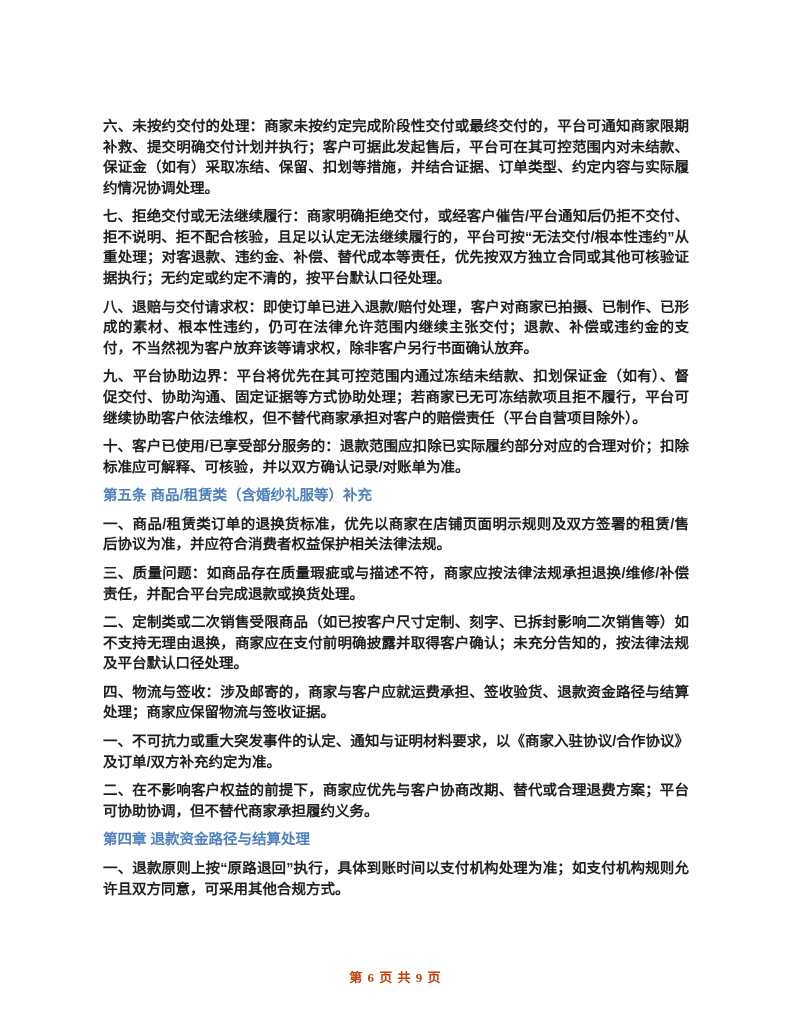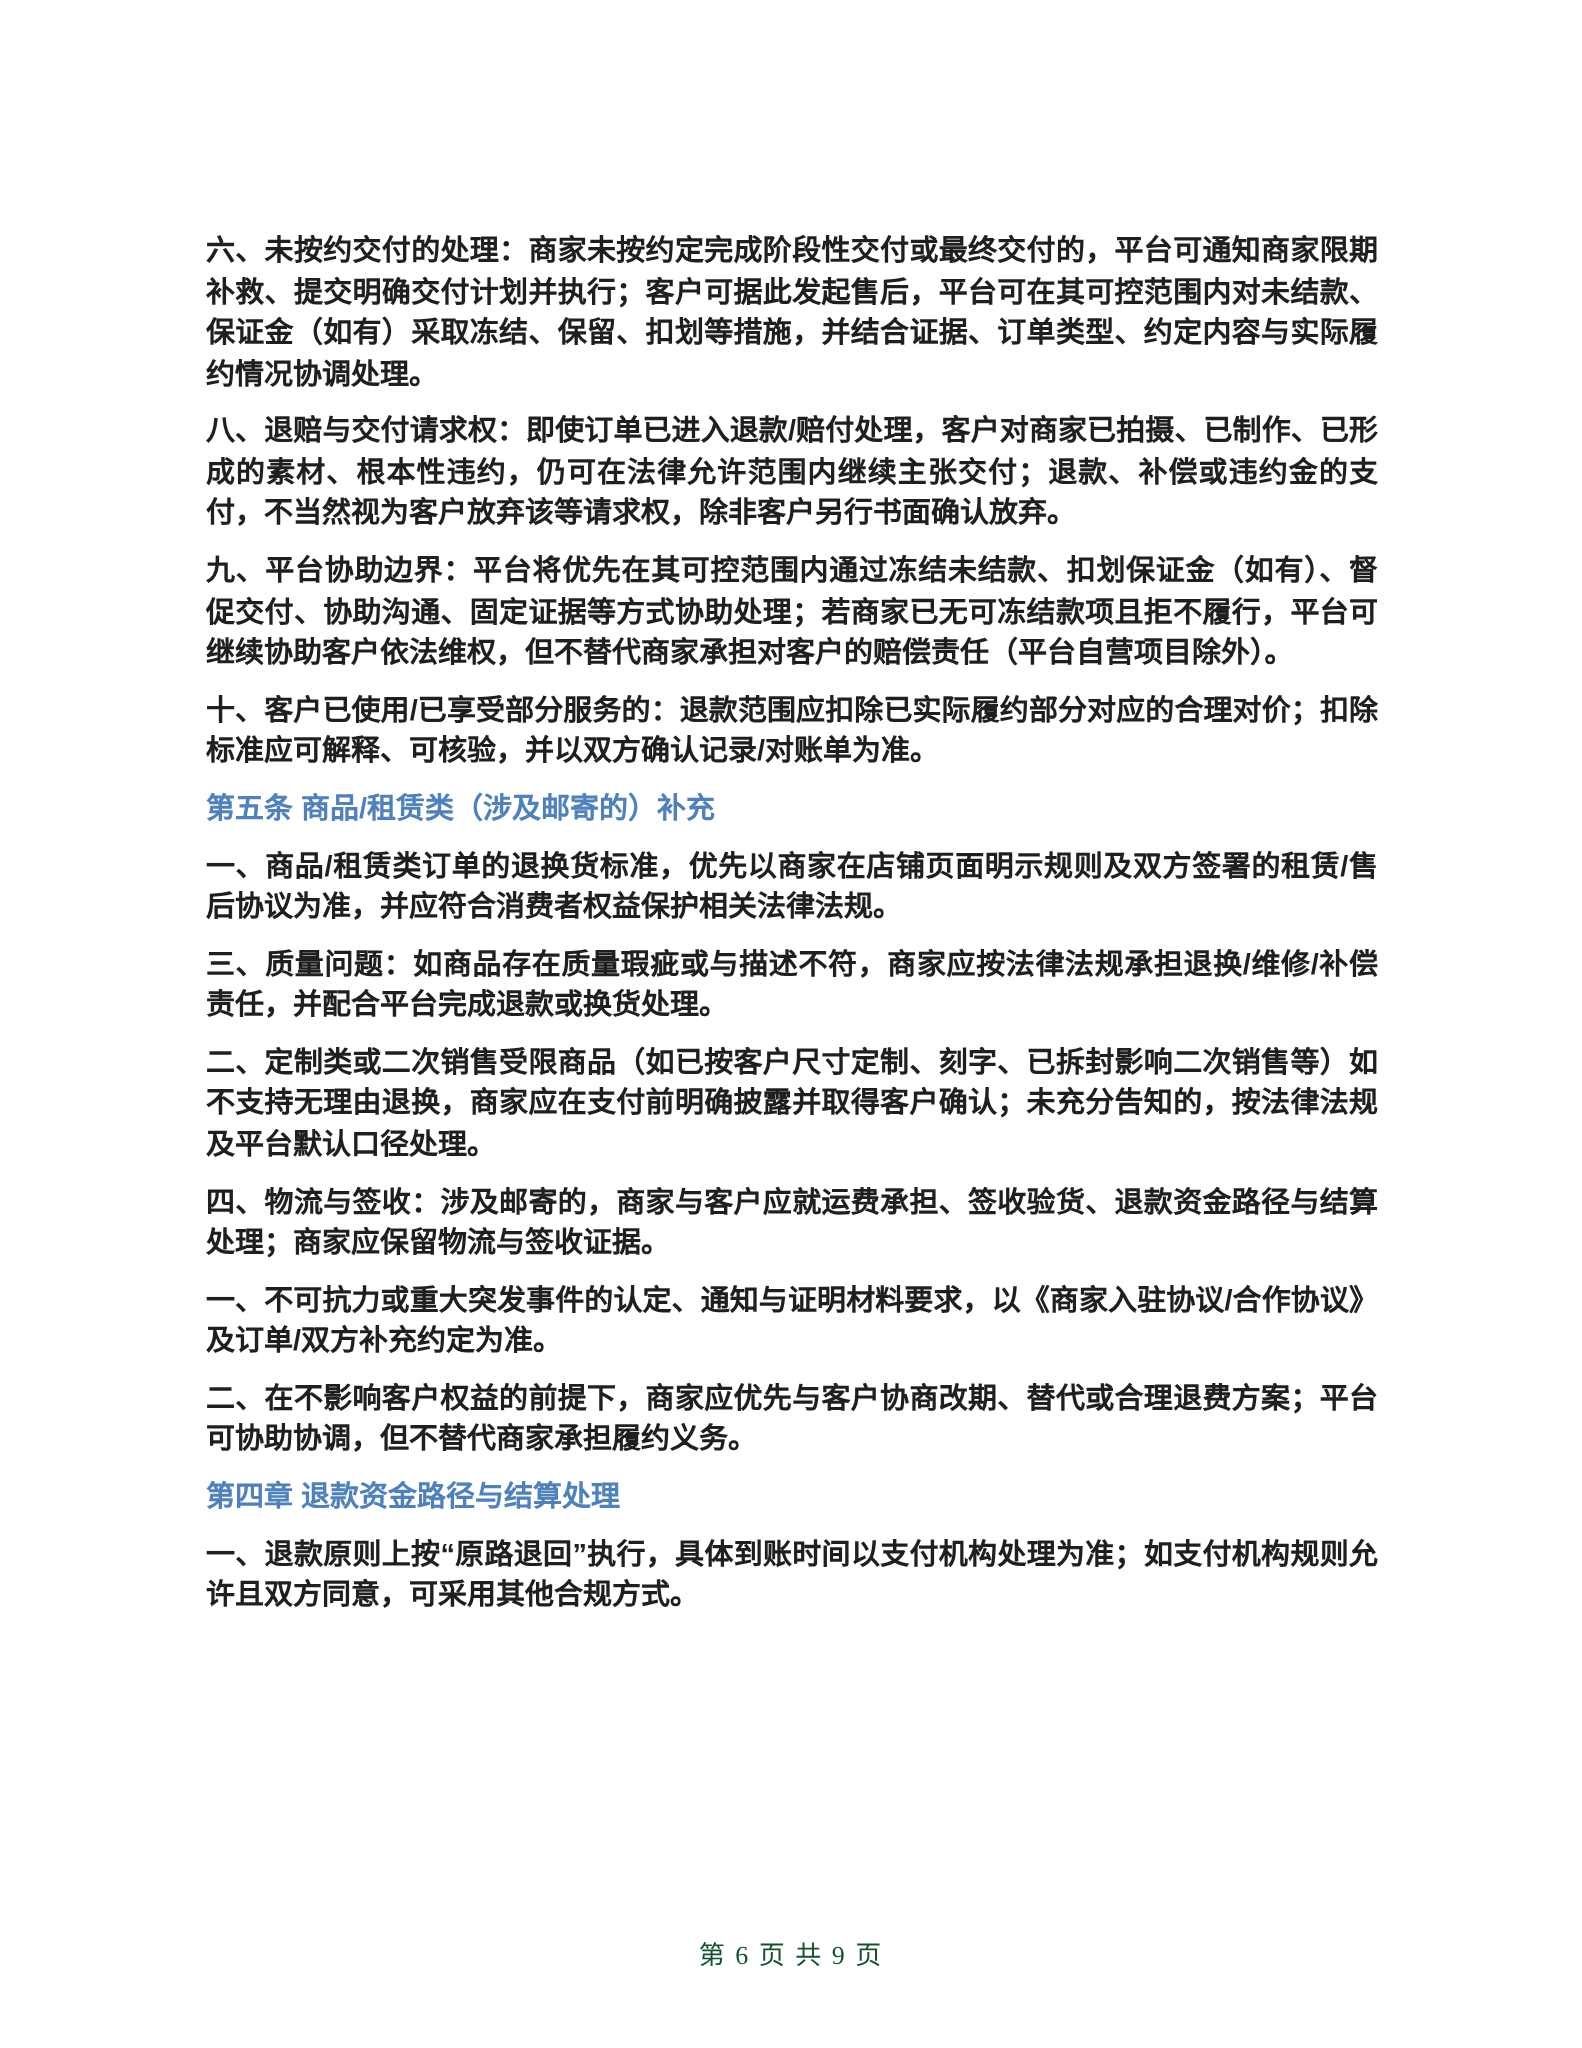--- a/index.html
+++ b/index.html
@@ -43,34 +43,36 @@
     text-align: left;
   }
   .page-footer {
     position: absolute;
     left: 0;
     right: 0;
     top: 940px;
     text-align: center;
     font-family: "Liberation Serif", serif;
     font-size: 13px;
-    color: #14532d;
+    color: #c2410c;
     letter-spacing: 1px;
+    font-weight: bold;
   }
 </style>
 </head>
 <body>
 
 <div class="page">
   <div class="doc-content">
       <p class="paragraph">六、未按约交付的处理：商家未按约定完成阶段性交付或最终交付的，平台可通知商家限期补救、提交明确交付计划并执行；客户可据此发起售后，平台可在其可控范围内对未结款、保证金（如有）采取冻结、保留、扣划等措施，并结合证据、订单类型、约定内容与实际履约情况协调处理。</p>
+      <p class="paragraph">七、拒绝交付或无法继续履行：商家明确拒绝交付，或经客户催告/平台通知后仍拒不交付、拒不说明、拒不配合核验，且足以认定无法继续履行的，平台可按“无法交付/根本性违约”从重处理；对客退款、违约金、补偿、替代成本等责任，优先按双方独立合同或其他可核验证据执行；无约定或约定不清的，按平台默认口径处理。</p>
       <p class="paragraph">八、退赔与交付请求权：即使订单已进入退款/赔付处理，客户对商家已拍摄、已制作、已形成的素材、根本性违约，仍可在法律允许范围内继续主张交付；退款、补偿或违约金的支付，不当然视为客户放弃该等请求权，除非客户另行书面确认放弃。</p>
       <p class="paragraph">九、平台协助边界：平台将优先在其可控范围内通过冻结未结款、扣划保证金（如有）、督促交付、协助沟通、固定证据等方式协助处理；若商家已无可冻结款项且拒不履行，平台可继续协助客户依法维权，但不替代商家承担对客户的赔偿责任（平台自营项目除外）。</p>
       <p class="paragraph">十、客户已使用/已享受部分服务的：退款范围应扣除已实际履约部分对应的合理对价；扣除标准应可解释、可核验，并以双方确认记录/对账单为准。</p>
-      <h2 class="section-heading">第五条 商品/租赁类（涉及邮寄的）补充</h2>
+      <h2 class="section-heading">第五条 商品/租赁类（含婚纱礼服等）补充</h2>
       <p class="paragraph">一、商品/租赁类订单的退换货标准，优先以商家在店铺页面明示规则及双方签署的租赁/售后协议为准，并应符合消费者权益保护相关法律法规。</p>
       <p class="paragraph">三、质量问题：如商品存在质量瑕疵或与描述不符，商家应按法律法规承担退换/维修/补偿责任，并配合平台完成退款或换货处理。</p>
       <p class="paragraph">二、定制类或二次销售受限商品（如已按客户尺寸定制、刻字、已拆封影响二次销售等）如不支持无理由退换，商家应在支付前明确披露并取得客户确认；未充分告知的，按法律法规及平台默认口径处理。</p>
       <p class="paragraph">四、物流与签收：涉及邮寄的，商家与客户应就运费承担、签收验货、退款资金路径与结算处理；商家应保留物流与签收证据。</p>
       <p class="paragraph">一、不可抗力或重大突发事件的认定、通知与证明材料要求，以《商家入驻协议/合作协议》及订单/双方补充约定为准。</p>
       <p class="paragraph">二、在不影响客户权益的前提下，商家应优先与客户协商改期、替代或合理退费方案；平台可协助协调，但不替代商家承担履约义务。</p>
       <h2 class="chapter-heading">第四章 退款资金路径与结算处理</h2>
       <p class="paragraph">一、退款原则上按“原路退回”执行，具体到账时间以支付机构处理为准；如支付机构规则允许且双方同意，可采用其他合规方式。</p>
     </div>
   <div class="page-footer">

